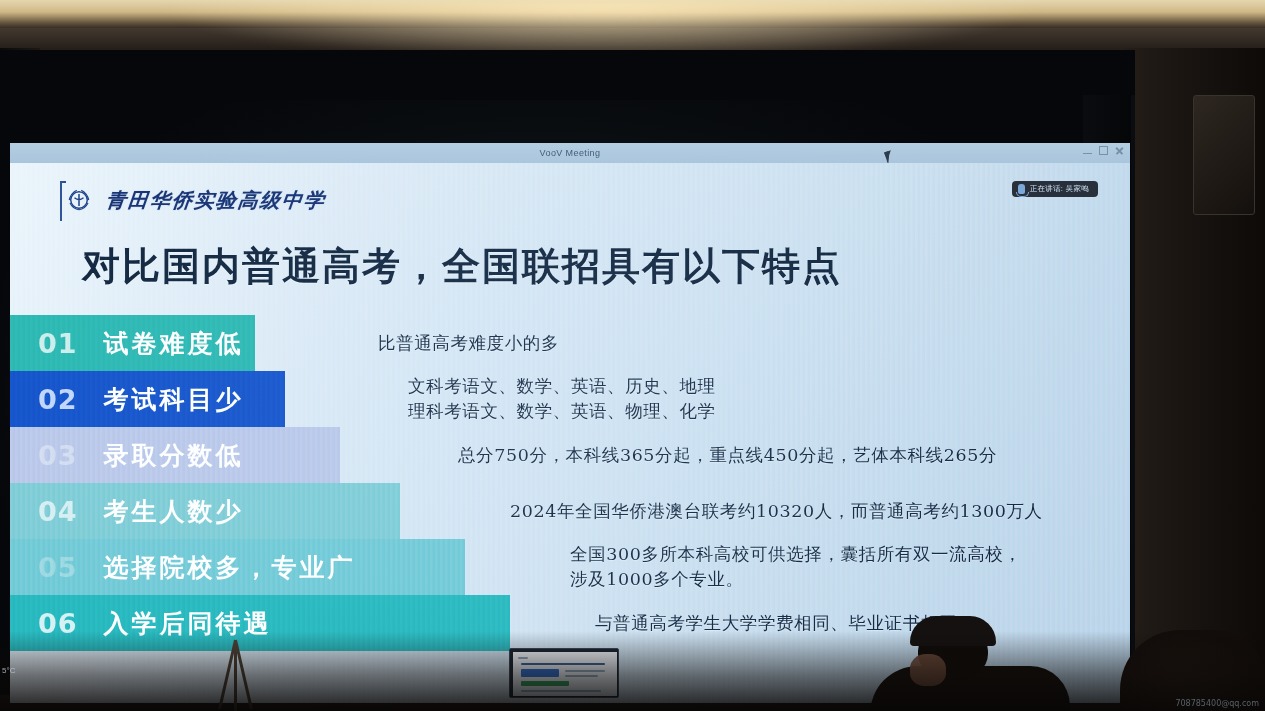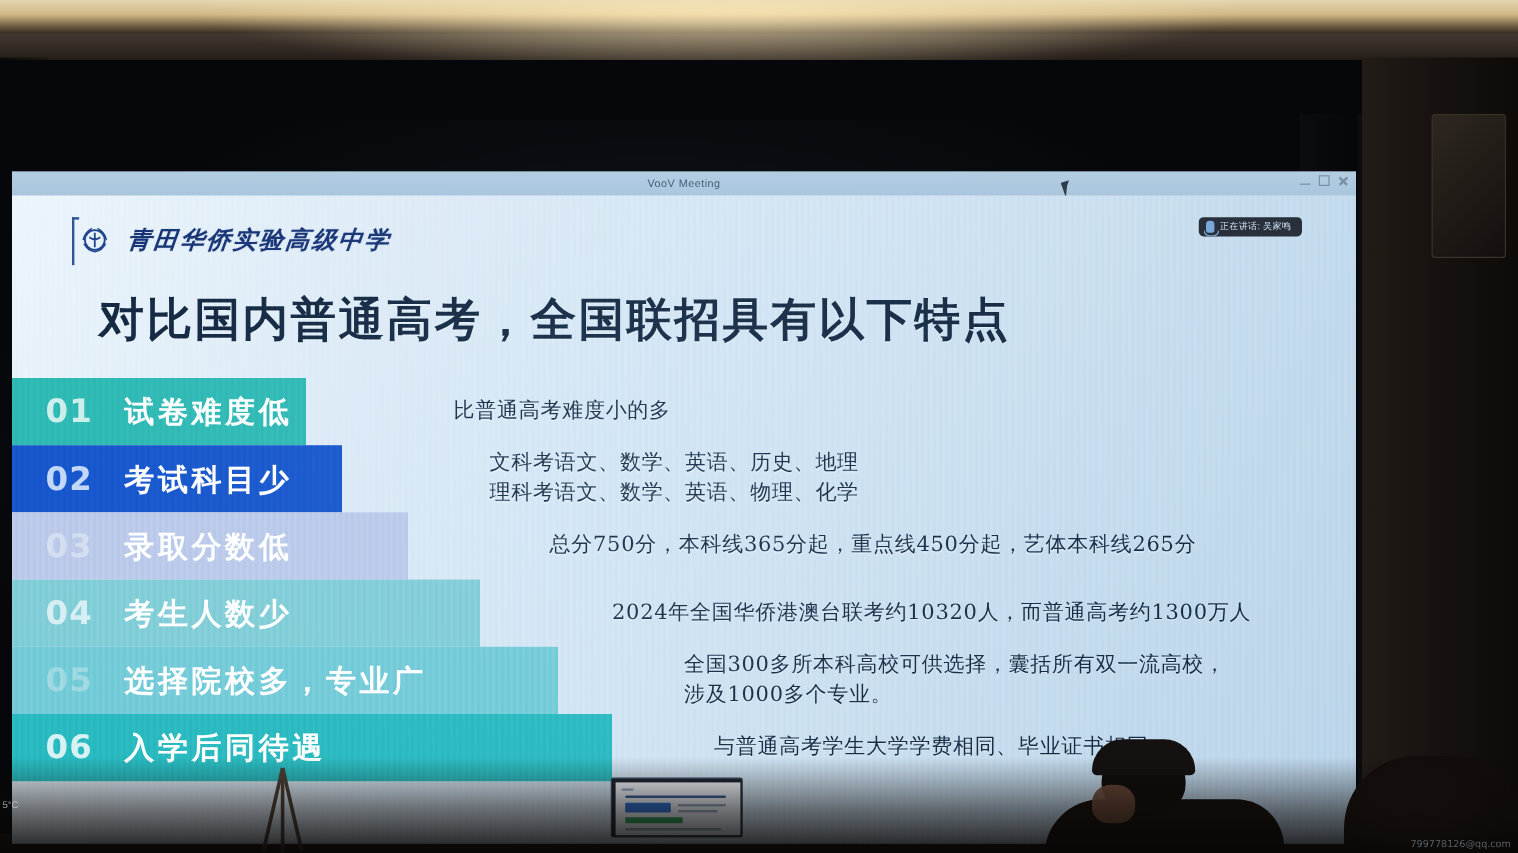--- a/index.html
+++ b/index.html
@@ -109,21 +109,21 @@
   .wc-close:before{ transform:rotate(45deg);} .wc-close:after{ transform:rotate(-45deg);}
   .cursor-arrow {
     position:absolute; left:876px; top:8px; width:0; height:0;
     border-left:4px solid #2b3b4a; border-right:3px solid transparent;
     border-bottom:9px solid transparent; border-top:4px solid #2b3b4a;
     transform:rotate(-18deg);
   }
 
   
   .speaker-pill {
-    position:absolute; right:45px; top:38px; z-index:6;
+    position:absolute; right:32px; top:38px; z-index:6;
     background:rgba(18,24,34,.88);
     border-radius:4px; padding:3px 9px 3px 6px;
     display:flex; align-items:center; gap:5px;
   }
   .mic-icon {
     width:7px; height:10px; border-radius:3px 3px 2px 2px;
     background:#7aa8d8; position:relative; flex:none;
   }
   .mic-icon:after {
     content:""; position:absolute; left:-2px; bottom:-3px; width:11px; height:4px;
@@ -409,13 +409,13 @@
 <div id="person">
   <div class="person-body"></div>
   <div class="person-head"></div>
   <div class="person-cap"></div>
   <div class="person-hand"></div>
 </div>
 <div id="person2"></div>
 
 <div class="wall-shadow-bottom"></div>
 <div class="temp-badge">5°C</div>
-<div class="watermark">799778126@qq.com</div>
+<div class="watermark">708785400@qq.com</div>
 
 </body></html>

